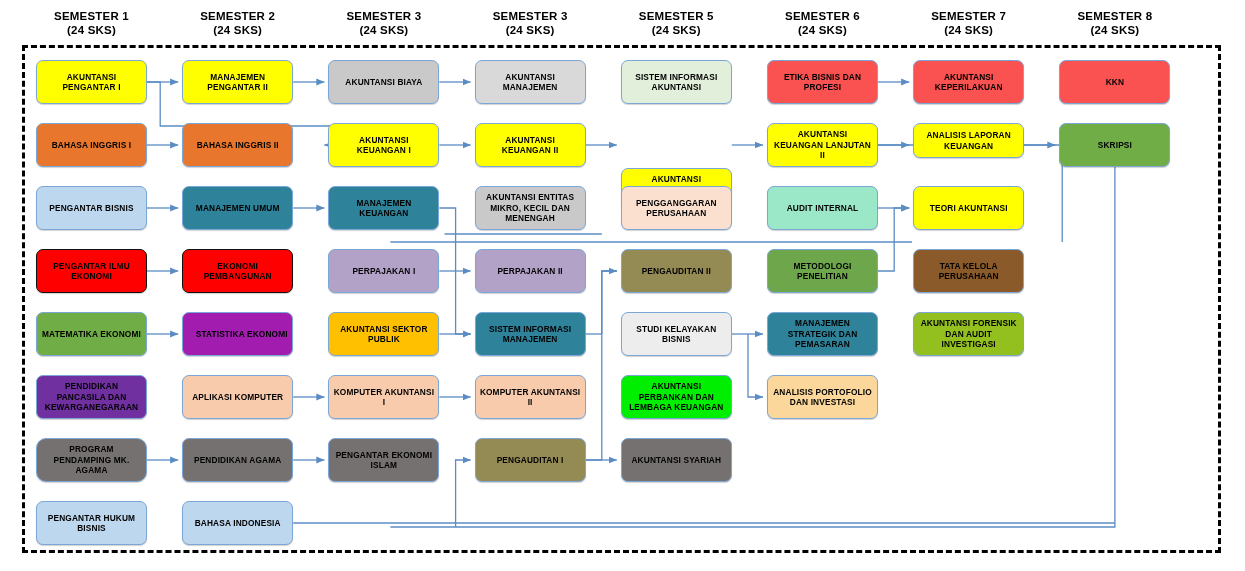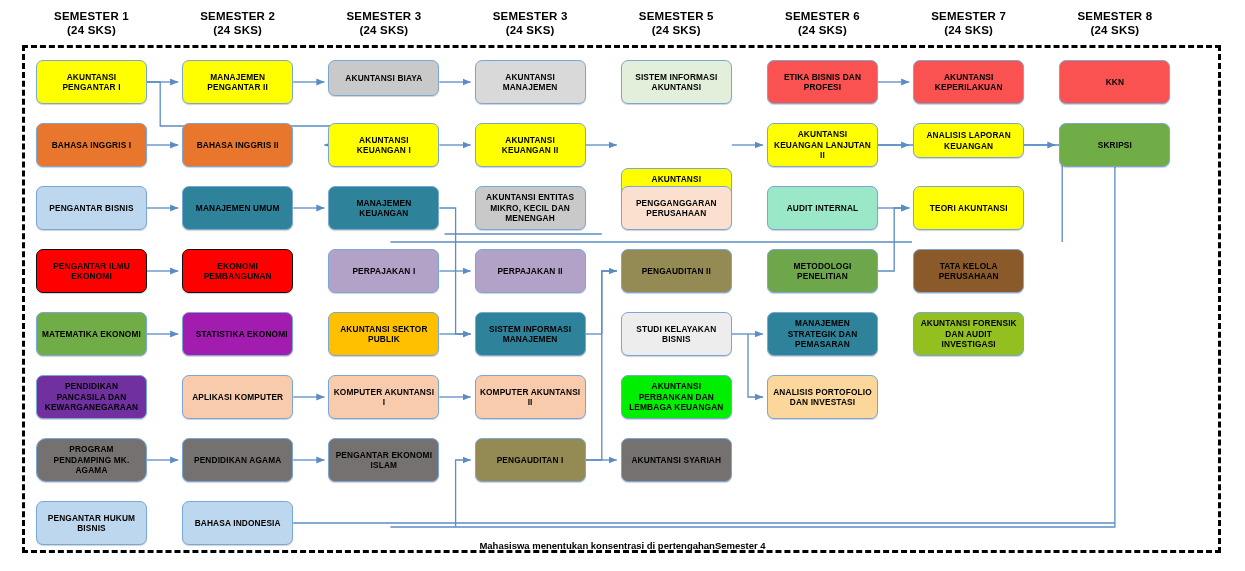--- a/index.html
+++ b/index.html
@@ -111,21 +111,21 @@
       <div class="node" style="left: 36px; top: 438px; width: 111px; height: 44px; background: rgb(118, 113, 113); color: rgb(0, 0, 0); border-color: rgb(123, 167, 215); border-radius: 10px;">PROGRAM PENDAMPING MK. AGAMA</div>
       <div class="node" style="left: 36px; top: 501px; width: 111px; height: 44px; background: rgb(189, 215, 238); color: rgb(0, 0, 0); border-color: rgb(123, 167, 215);">PENGANTAR HUKUM BISNIS</div>
       <div class="node" style="left: 182.2px; top: 60px; width: 111px; height: 44px; background: rgb(255, 255, 0); color: rgb(0, 0, 0); border-color: rgb(123, 167, 215);">MANAJEMEN PENGANTAR II</div>
       <div class="node" style="left: 182.2px; top: 123px; width: 111px; height: 44px; background: rgb(232, 118, 44); color: rgb(0, 0, 0); border-color: rgb(123, 167, 215);">BAHASA INGGRIS II</div>
       <div class="node" style="left: 182.2px; top: 186px; width: 111px; height: 44px; background: rgb(46, 130, 153); color: rgb(0, 0, 0); border-color: rgb(123, 167, 215);">MANAJEMEN UMUM</div>
       <div class="node dark-edge" style="left: 182.2px; top: 249px; width: 111px; height: 44px; background: rgb(255, 0, 0); color: rgb(0, 0, 0);">EKONOMI PEMBANGUNAN</div>
       <div class="node" style="left: 182.2px; top: 312px; width: 111px; height: 44px; background: #a21caf; color: rgb(0, 0, 0); border-color: rgb(123, 167, 215); padding-left: 12px;">STATISTIKA EKONOMI</div>
       <div class="node" style="left: 182.2px; top: 375px; width: 111px; height: 44px; background: rgb(248, 203, 173); color: rgb(0, 0, 0); border-color: rgb(123, 167, 215);">APLIKASI KOMPUTER</div>
       <div class="node" style="left: 182.2px; top: 438px; width: 111px; height: 44px; background: rgb(118, 113, 113); color: rgb(0, 0, 0); border-color: rgb(123, 167, 215);">PENDIDIKAN AGAMA</div>
       <div class="node" style="left: 182.2px; top: 501px; width: 111px; height: 44px; background: rgb(189, 215, 238); color: rgb(0, 0, 0); border-color: rgb(123, 167, 215);">BAHASA INDONESIA</div>
-      <div class="node" style="left: 328.4px; top: 60px; width: 111px; height: 36px; background: rgb(201, 201, 201); color: rgb(0, 0, 0); border-color: rgb(123, 167, 215);">AKUNTANSI BIAYA</div>
+      <div class="node" style="left: 328.4px; top: 60px; width: 111px; height: 44px; background: rgb(201, 201, 201); color: rgb(0, 0, 0); border-color: rgb(123, 167, 215);">AKUNTANSI BIAYA</div>
       <div class="node" style="left: 328.4px; top: 123px; width: 111px; height: 44px; background: rgb(255, 255, 0); color: rgb(0, 0, 0); border-color: rgb(123, 167, 215);">AKUNTANSI KEUANGAN I</div>
       <div class="node" style="left: 328.4px; top: 186px; width: 111px; height: 44px; background: rgb(46, 130, 153); color: rgb(0, 0, 0); border-color: rgb(123, 167, 215);">MANAJEMEN KEUANGAN</div>
       <div class="node" style="left: 328.4px; top: 249px; width: 111px; height: 44px; background: rgb(179, 162, 199); color: rgb(0, 0, 0); border-color: rgb(123, 167, 215);">PERPAJAKAN I</div>
       <div class="node" style="left: 328.4px; top: 312px; width: 111px; height: 44px; background: rgb(255, 192, 0); color: rgb(0, 0, 0); border-color: rgb(123, 167, 215);">AKUNTANSI SEKTOR PUBLIK</div>
       <div class="node" style="left: 328.4px; top: 375px; width: 111px; height: 44px; background: rgb(248, 203, 173); color: rgb(0, 0, 0); border-color: rgb(123, 167, 215);">KOMPUTER AKUNTANSI I</div>
       <div class="node" style="left: 328.4px; top: 438px; width: 111px; height: 44px; background: rgb(118, 113, 113); color: rgb(0, 0, 0); border-color: rgb(123, 167, 215);">PENGANTAR EKONOMI ISLAM</div>
       <div class="node" style="left: 474.6px; top: 60px; width: 111px; height: 44px; background: rgb(217, 217, 217); color: rgb(0, 0, 0); border-color: rgb(123, 167, 215);">AKUNTANSI MANAJEMEN</div>
       <div class="node" style="left: 474.6px; top: 123px; width: 111px; height: 44px; background: rgb(255, 255, 0); color: rgb(0, 0, 0); border-color: rgb(123, 167, 215);">AKUNTANSI KEUANGAN II</div>
       <div class="node" style="left: 474.6px; top: 186px; width: 111px; height: 44px; background: rgb(201, 201, 201); color: rgb(0, 0, 0); border-color: rgb(123, 167, 215);">AKUNTANSI ENTITAS MIKRO, KECIL DAN MENENGAH</div>
       <div class="node" style="left: 474.6px; top: 249px; width: 111px; height: 44px; background: rgb(179, 162, 199); color: rgb(0, 0, 0); border-color: rgb(123, 167, 215);">PERPAJAKAN II</div>
@@ -147,14 +147,13 @@
       <div class="node" style="left: 767px; top: 375px; width: 111px; height: 44px; background: rgb(251, 215, 155); color: rgb(0, 0, 0); border-color: rgb(123, 167, 215);">ANALISIS PORTOFOLIO DAN INVESTASI</div>
       <div class="node" style="left: 913.2px; top: 60px; width: 111px; height: 44px; background: rgb(250, 81, 81); color: rgb(0, 0, 0); border-color: rgb(123, 167, 215);">AKUNTANSI KEPERILAKUAN</div>
       <div class="node" style="left: 913.2px; top: 123px; width: 111px; height: 35px; background: rgb(255, 255, 0); color: rgb(0, 0, 0); border-color: rgb(123, 167, 215);">ANALISIS LAPORAN KEUANGAN</div>
       <div class="node" style="left: 913.2px; top: 186px; width: 111px; height: 44px; background: rgb(255, 255, 0); color: rgb(0, 0, 0); border-color: rgb(123, 167, 215);">TEORI AKUNTANSI</div>
       <div class="node" style="left: 913.2px; top: 249px; width: 111px; height: 44px; background: rgb(139, 90, 43); color: rgb(0, 0, 0); border-color: rgb(123, 167, 215);">TATA KELOLA PERUSAHAAN</div>
       <div class="node" style="left: 913.2px; top: 312px; width: 111px; height: 44px; background: rgb(147, 192, 31); color: rgb(0, 0, 0); border-color: rgb(123, 167, 215);">AKUNTANSI FORENSIK DAN AUDIT INVESTIGASI</div>
       <div class="node" style="left: 1059.4px; top: 60px; width: 111px; height: 44px; background: rgb(250, 81, 81); color: rgb(0, 0, 0); border-color: rgb(123, 167, 215);">KKN</div>
       <div class="node" style="left: 1059.4px; top: 123px; width: 111px; height: 44px; background: rgb(112, 173, 71); color: rgb(0, 0, 0); border-color: rgb(123, 167, 215);">SKRIPSI</div>
     </div>
 
-  <div class="caption" style="top:540px;">Mahasiswa menentukan konsentrasi di pertengahanSemester 4</div>
 </div>
 
 </body></html>

